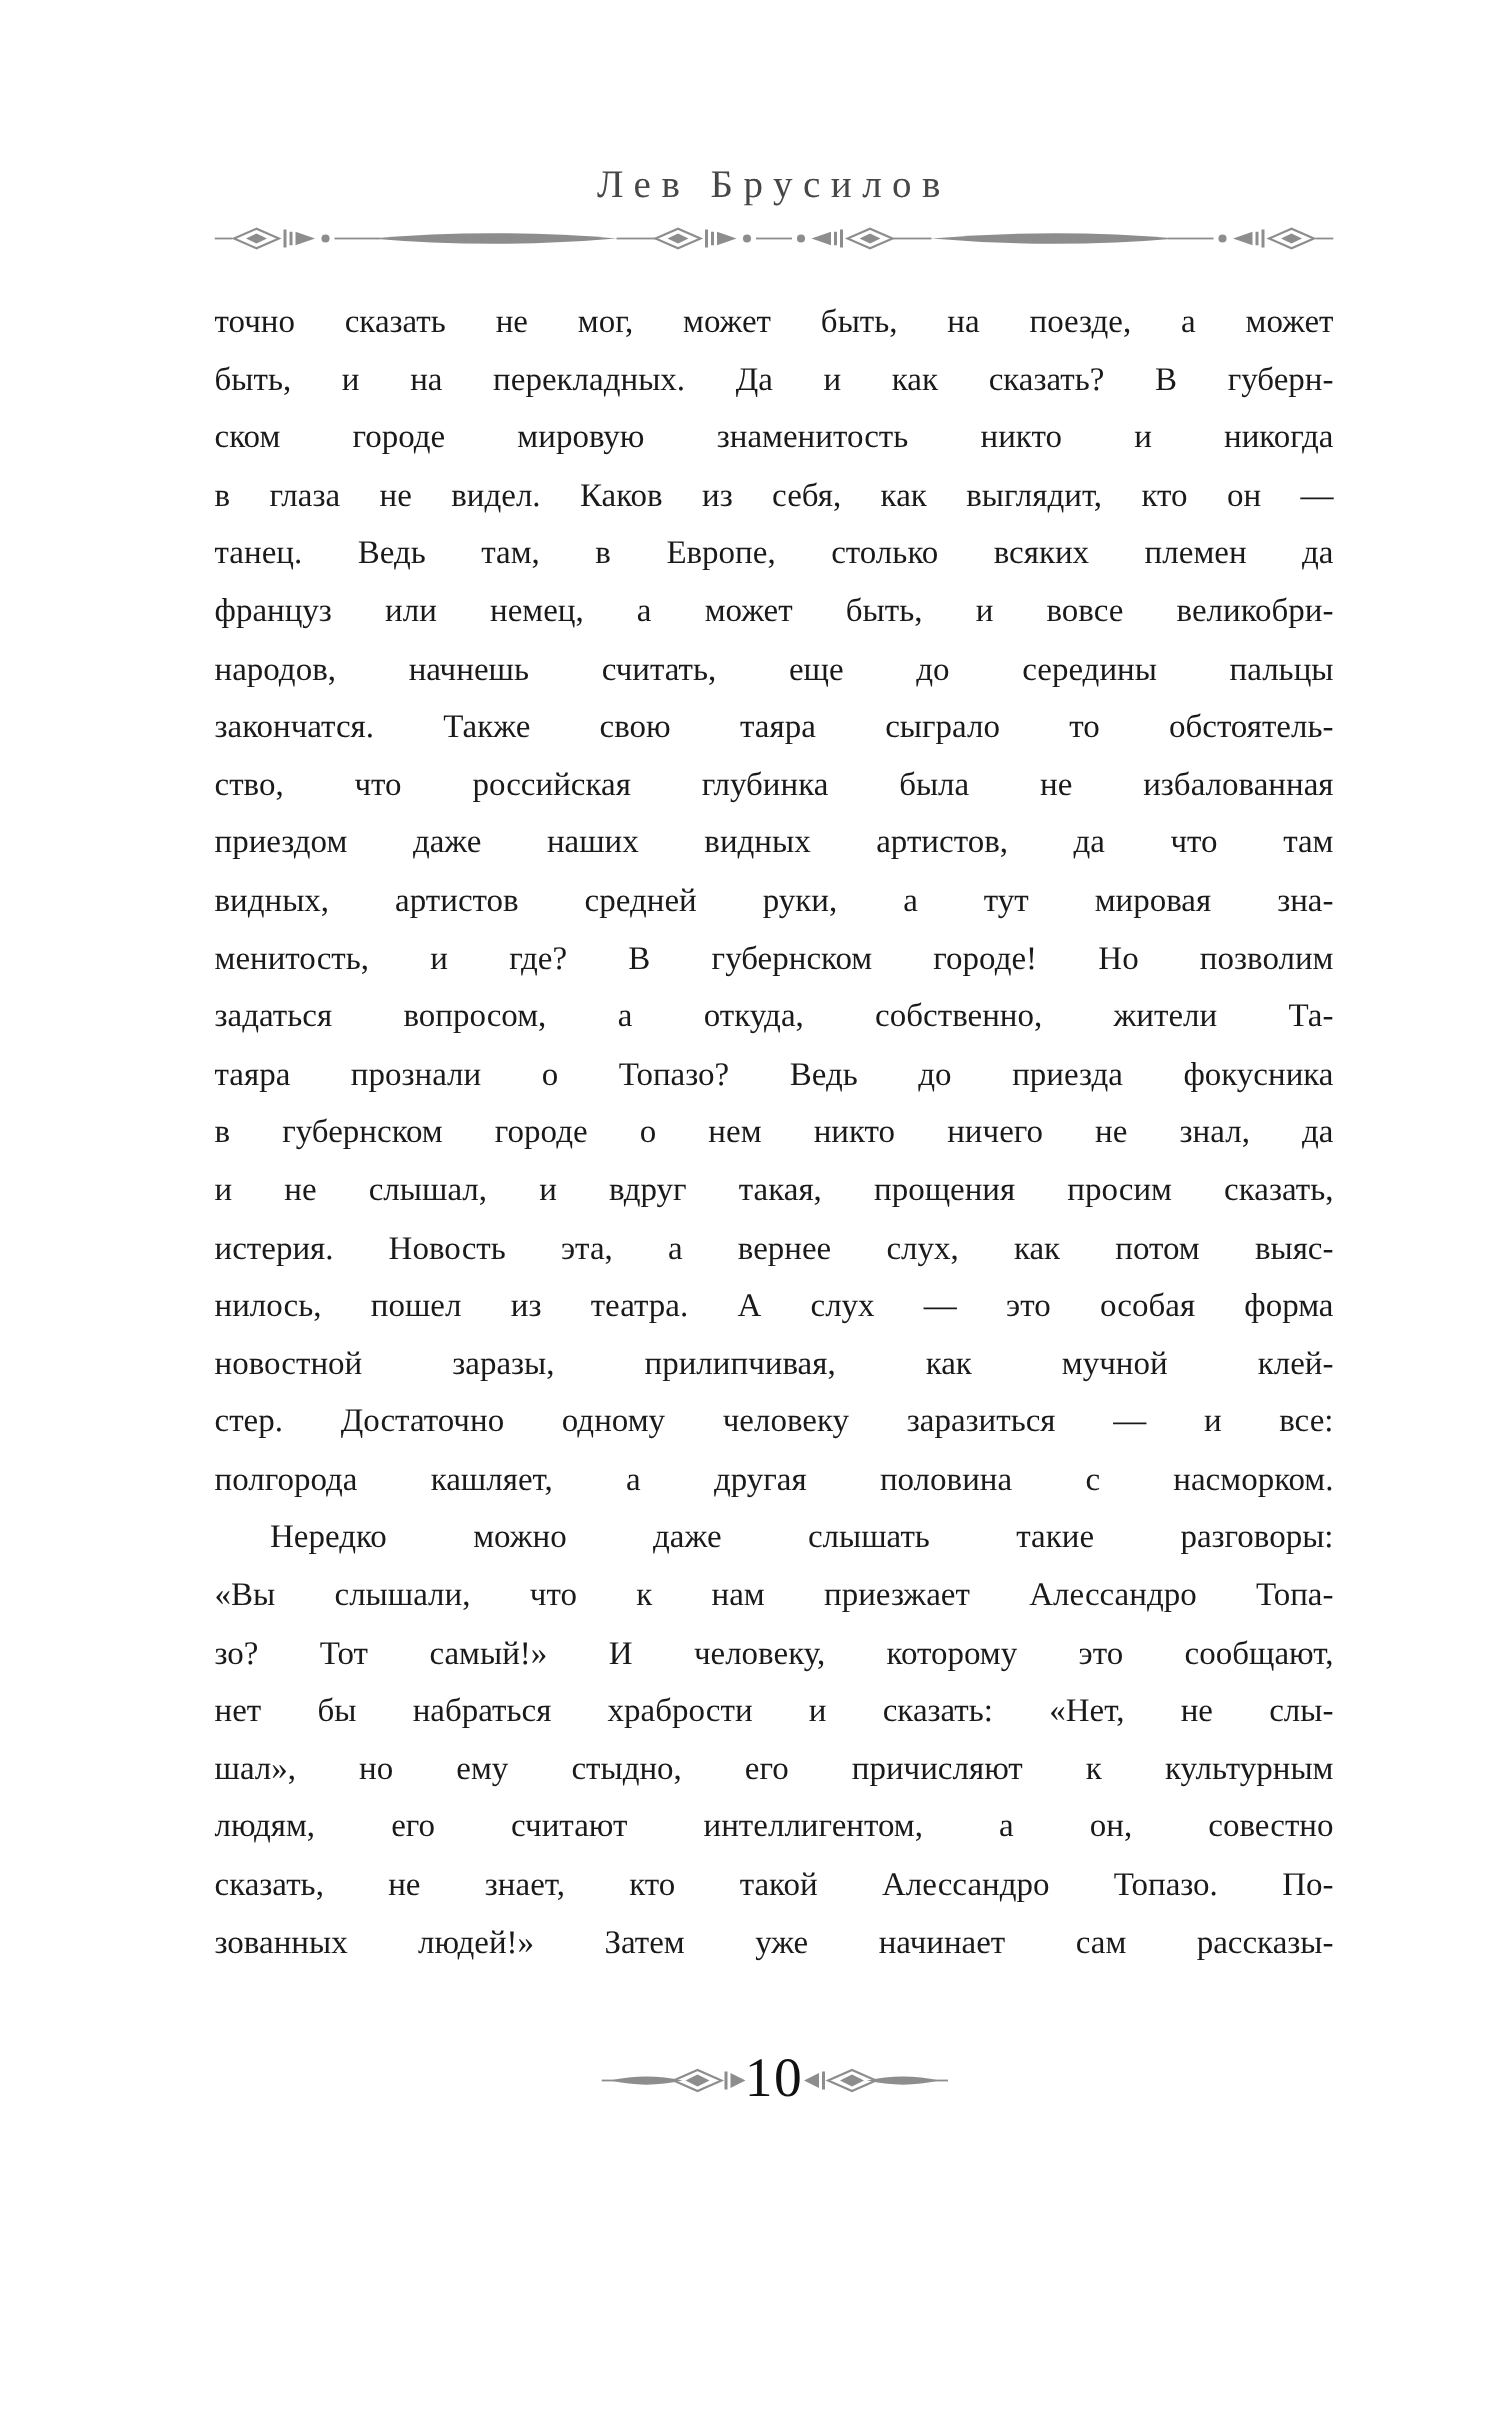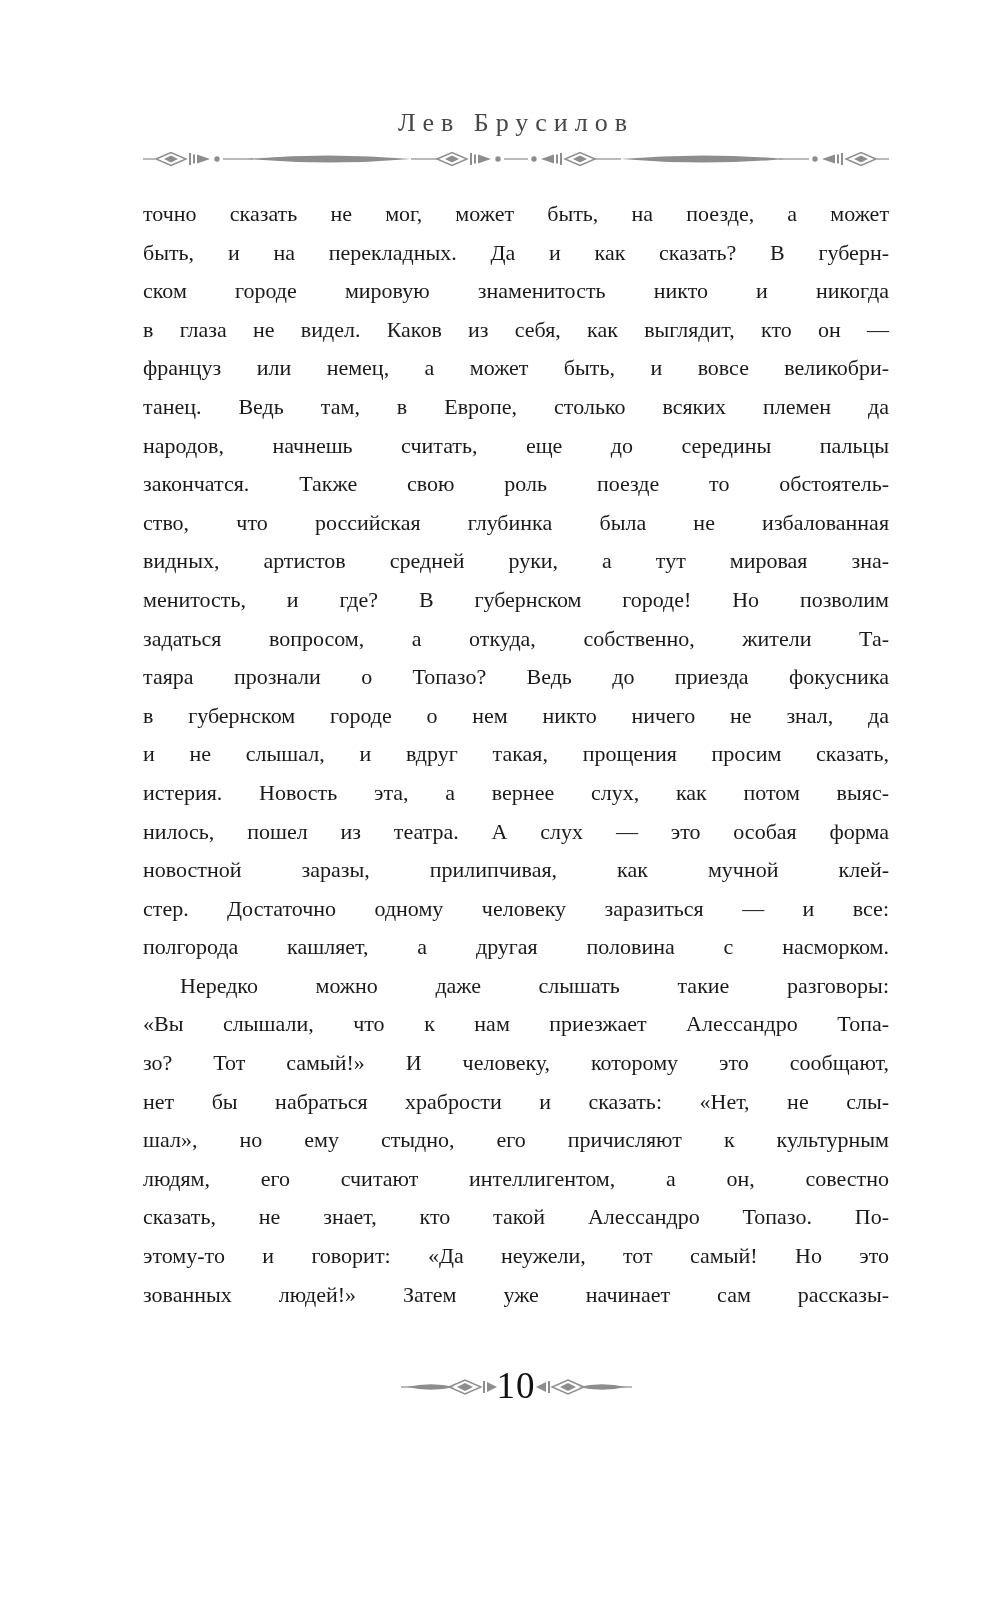--- a/index.html
+++ b/index.html
@@ -91,44 +91,44 @@
       <rect x="361" y="9.4" width="12" height="1.2"></rect>
     </g>
     <use href="#dhalf" transform="translate(746,0) scale(-1,1)"></use>
   </svg>
 
   <div class="body-text">
       <div class="line">точно сказать не мог, может быть, на поезде, а может</div>
       <div class="line">быть, и на перекладных. Да и как сказать? В губерн-</div>
       <div class="line">ском городе мировую знаменитость никто и никогда</div>
       <div class="line">в глаза не видел. Каков из себя, как выглядит, кто он —</div>
+      <div class="line">танец. Ведь там, в Европе, столько всяких племен да</div>
       <div class="line">француз или немец, а может быть, и вовсе великобри-</div>
-      <div class="line">танец. Ведь там, в Европе, столько всяких племен да</div>
       <div class="line">народов, начнешь считать, еще до середины пальцы</div>
-      <div class="line">закончатся. Также свою роль поезде то обстоятель-</div>
+      <div class="line">закончатся. Также свою таяра сыграло то обстоятель-</div>
       <div class="line">ство, что российская глубинка была не избалованная</div>
+      <div class="line">приездом даже наших видных артистов, да что там</div>
       <div class="line">видных, артистов средней руки, а тут мировая зна-</div>
       <div class="line">менитость, и где? В губернском городе! Но позволим</div>
       <div class="line">задаться вопросом, а откуда, собственно, жители Та-</div>
       <div class="line">таяра прознали о Топазо? Ведь до приезда фокусника</div>
       <div class="line">в губернском городе о нем никто ничего не знал, да</div>
       <div class="line">и не слышал, и вдруг такая, прощения просим сказать,</div>
       <div class="line">истерия. Новость эта, а вернее слух, как потом выяс-</div>
       <div class="line">нилось, пошел из театра. А слух — это особая форма</div>
       <div class="line">новостной заразы, прилипчивая, как мучной клей-</div>
       <div class="line">стер. Достаточно одному человеку заразиться — и все:</div>
       <div class="line">полгорода кашляет, а другая половина с насморком.</div>
       <div class="line indent">Нередко можно даже слышать такие разговоры:</div>
       <div class="line">«Вы слышали, что к нам приезжает Алессандро Топа-</div>
       <div class="line">зо? Тот самый!» И человеку, которому это сообщают,</div>
       <div class="line">нет бы набраться храбрости и сказать: «Нет, не слы-</div>
       <div class="line">шал», но ему стыдно, его причисляют к культурным</div>
       <div class="line">людям, его считают интеллигентом, а он, совестно</div>
       <div class="line">сказать, не знает, кто такой Алессандро Топазо. По-</div>
-      <div class="line">этому-то и говорит: «Да неужели, тот самый! Но это</div>
       <div class="line">зованных людей!» Затем уже начинает сам рассказы-</div>
     </div>
 
   <div class="footer">
     <svg class="orn" viewBox="0 0 96 22" xmlns="http://www.w3.org/2000/svg">
       <g fill="currentColor" stroke="none">
         <rect x="0" y="10.4" width="26" height="1.2"></rect>
         <path d="M6 11 Q30 5.5 54 11 Q30 16.5 6 11 Z"></path>
         <path d="M48 11 L64 4 L80 11 L64 18 Z" fill="none" stroke="currentColor" stroke-width="1.4"></path>
         <path d="M56 11 L64 7 L72 11 L64 15 Z"></path>

